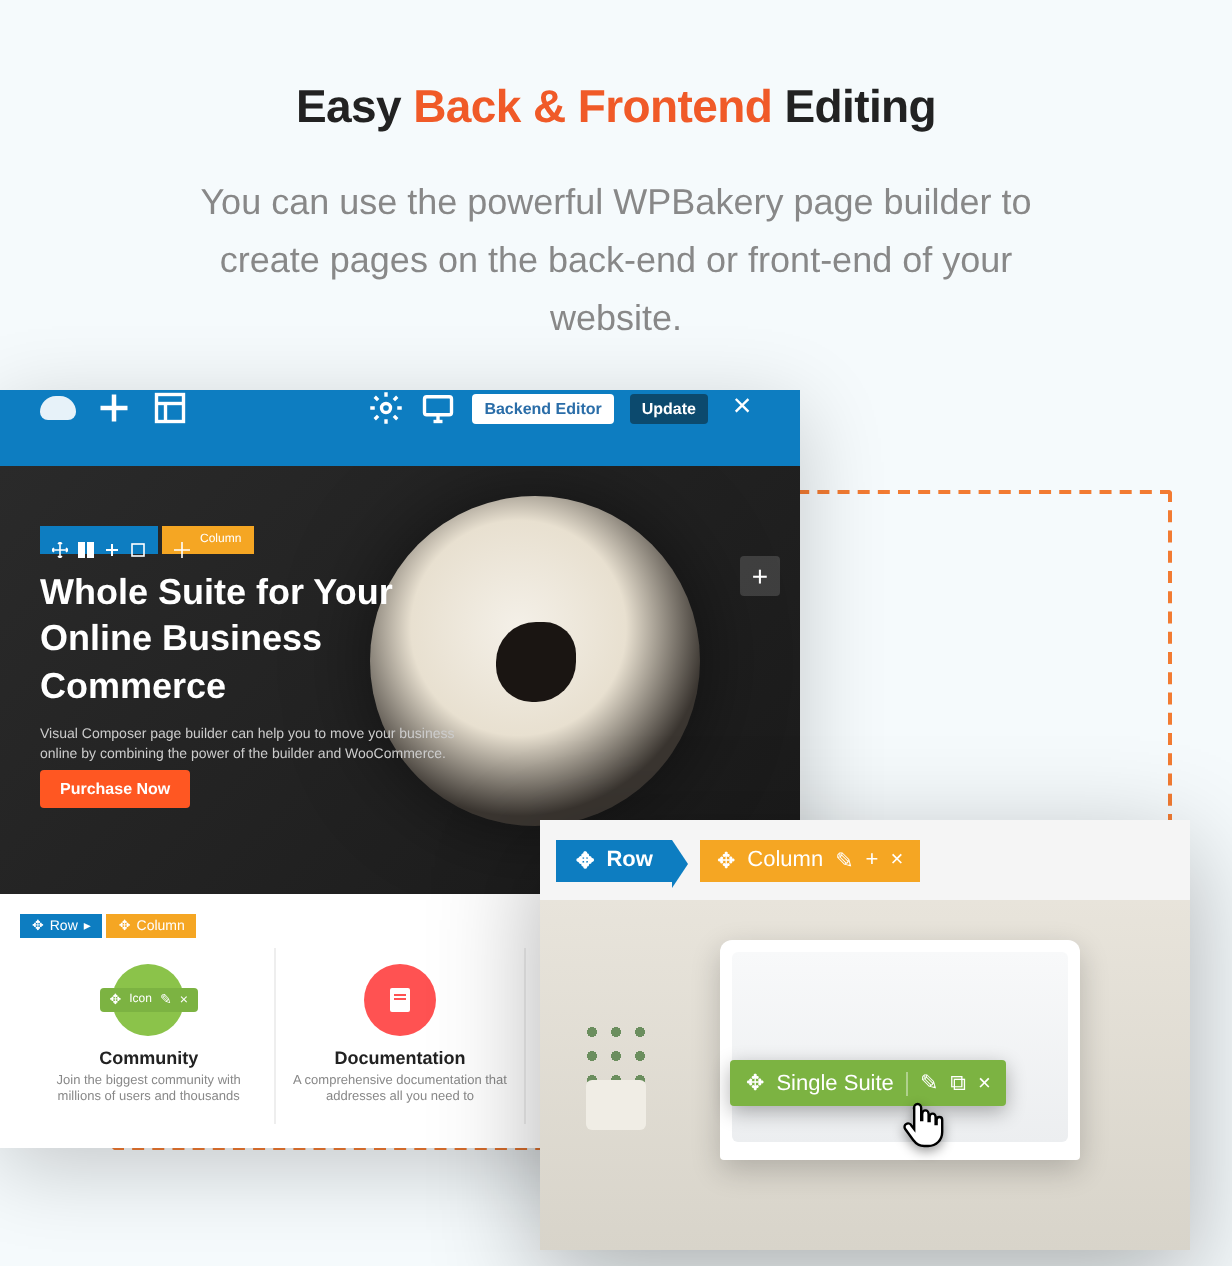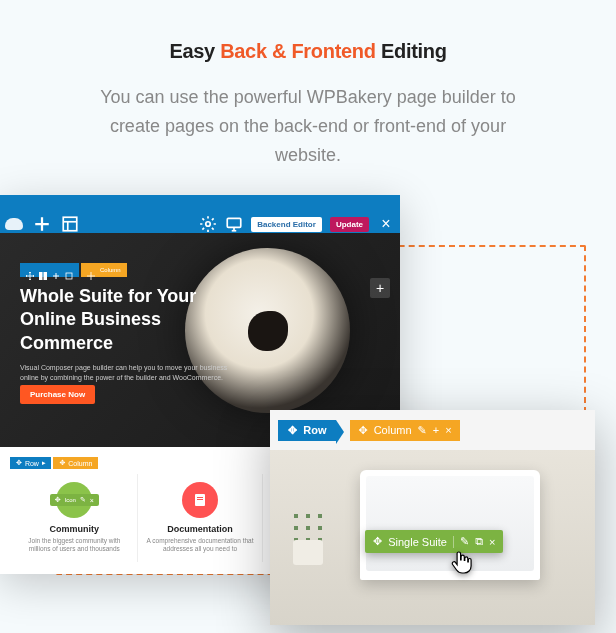--- a/index.html
+++ b/index.html
@@ -1,33 +1,33 @@
 <!DOCTYPE html>
 <html><head>
 <meta charset="utf-8">
 <style>
 * { margin: 0; padding: 0; box-sizing: border-box; font-family: -apple-system, BlinkMacSystemFont, 'Segoe UI', Arial, sans-serif; }
 body { width: 616px; height: 633px; background: #f5fafc; overflow: hidden; position: relative; }
 
 .header { text-align: center; padding: 40px 50px 20px; }
-.title { font-size: 20px; font-weight: 700; color: #222; letter-spacing: -0.3px; }
+.title { font-size: 23px; font-weight: 700; color: #222; letter-spacing: -0.3px; }
 .title .accent { color: #f05a28; }
 .subtitle { margin-top: 20px; font-size: 18px; color: #888; line-height: 1.6; padding: 0 40px; }
 
 .dashed-border { position: absolute; top: 245px; right: 30px; width: 530px; height: 330px; border: 2px dashed #f27b32; border-radius: 2px; z-index: 0; }
 
 .editor-main { position: absolute; top: 195px; left: 0; width: 400px; background: #fff; box-shadow: 0 10px 40px rgba(0,0,0,0.2); z-index: 2; }
-.topbar { background: #0d7dc1; height: 38px; display: flex; align-items: flex-end; padding: 0 5px; justify-content: space-between; }
+.topbar { background: #0d7dc1; height: 38px; display: flex; align-items: flex-start; padding: 0 20px; justify-content: space-between; }
 .topbar-left { display: flex; gap: 10px; align-items: center; }
 .topbar-right { display: flex; gap: 8px; align-items: center; }
 .tb-icon { width: 18px; height: 18px; display: flex; align-items: center; justify-content: center; color: #fff; font-size: 14px; }
 .tb-logo { width: 20px; height: 12px; background: #fff; border-radius: 8px 8px 4px 4px; opacity: 0.9; }
 
 .backend-btn { background: #fff; color: #2a6da8; font-size: 8px; padding: 3px 6px; border-radius: 2px; font-weight: 600; }
-.update-btn { background: #be185d; color: #fff; font-size: 8px; padding: 3px 6px; border-radius: 2px; font-weight: 600; }
+.update-btn { background: #0c4a6e; color: #fff; font-size: 8px; padding: 3px 6px; border-radius: 2px; font-weight: 600; }
 .close-x { color: #fff; font-size: 16px; }
 
 .hero { position: relative; height: 214px; background: linear-gradient(135deg, #2a2a2a 0%, #1a1a1a 100%); padding: 30px 20px 15px; overflow: hidden; }
 .food-circle { position: absolute; top: 15px; right: 50px; width: 165px; height: 165px; border-radius: 50%; background: radial-gradient(circle at 45% 40%, #f4f0e8 0%, #e8e0d0 40%, #3a3530 70%); box-shadow: 0 0 40px rgba(0,0,0,0.5); }
 .food-center { position: absolute; top: 50%; left: 50%; transform: translate(-50%,-50%); width: 40px; height: 40px; background: #1a1512; border-radius: 50% 40% 50% 45%; }
 
 .row-controls { display: flex; gap: 2px; margin-bottom: 8px; }
 .rc-blue { background: #0d7dc1; padding: 3px 6px; display: flex; gap: 5px; align-items: center; }
 .rc-orange { background: #f5a623; padding: 3px 6px; display: flex; gap: 5px; align-items: center; }
 .rc-mini-icon { width: 8px; height: 8px; display: inline-block; }

